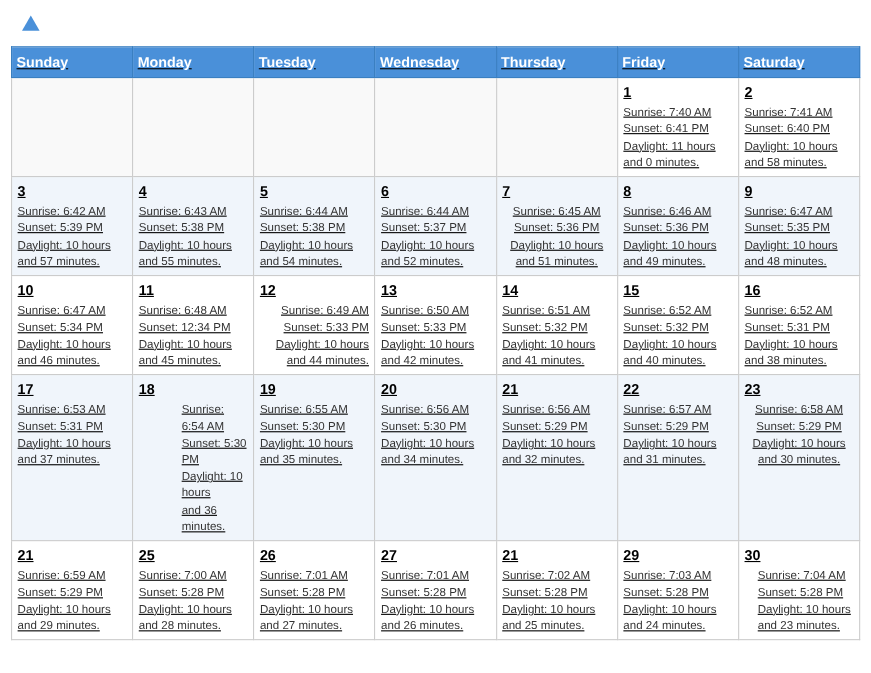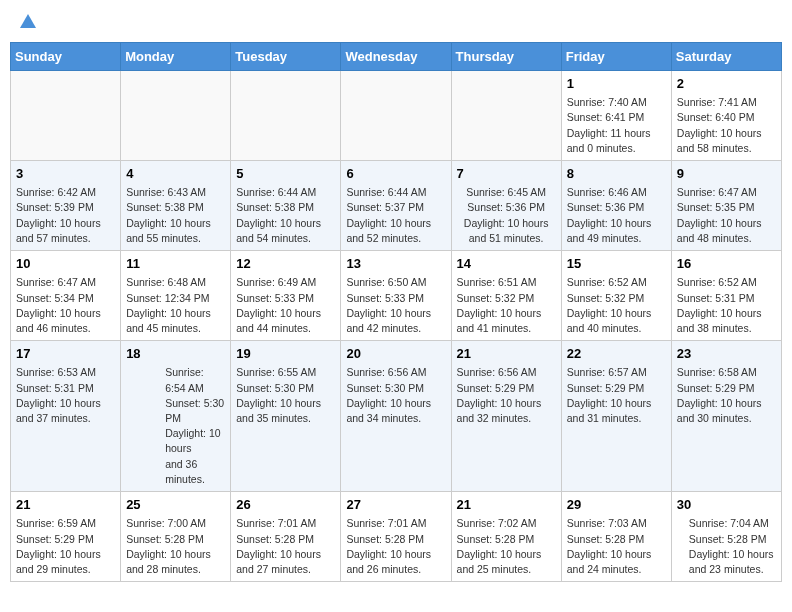--- a/index.html
+++ b/index.html
@@ -55,20 +55,21 @@
       line-height: 1.1;
     }
     .location {
       font-size: 14px;
       color: #555;
     }
     .calendar {
       width: 100%;
       border-collapse: collapse;
       border: 1px solid #ccc;
+      text-decoration: underline;
     }
     .calendar th {
       background-color: #4a90d9;
       color: #fff;
       font-size: 13px;
       font-weight: bold;
       padding: 6px 4px;
       text-align: left;
       border: 1px solid #3a7fc1;
     }
@@ -212,21 +213,21 @@
         </td>
         <td>
           <span class="day-number">11</span>
           <div class="day-info" style="white-space: pre-line;">Sunrise: 6:48 AM
 Sunset: 12:34 PM
 Daylight: 10 hours
 and 45 minutes.</div>
         </td>
         <td>
           <span class="day-number">12</span>
-          <div class="day-info" style="white-space: pre-line;">Sunrise: 6:49 AM
+          <div class="day-info" style="white-space: pre-line; text-align: right;">Sunrise: 6:49 AM
 Sunset: 5:33 PM
 Daylight: 10 hours
 and 44 minutes.</div>
         </td>
         <td>
           <span class="day-number">13</span>
           <div class="day-info" style="white-space: pre-line;">Sunrise: 6:50 AM
 Sunset: 5:33 PM
 Daylight: 10 hours
 and 42 minutes.</div>
@@ -291,21 +292,21 @@
         </td>
         <td>
           <span class="day-number">22</span>
           <div class="day-info" style="white-space: pre-line;">Sunrise: 6:57 AM
 Sunset: 5:29 PM
 Daylight: 10 hours
 and 31 minutes.</div>
         </td>
         <td>
           <span class="day-number">23</span>
-          <div class="day-info" style="white-space: pre-line;">Sunrise: 6:58 AM
+          <div class="day-info" style="white-space: pre-line; text-align: center;">Sunrise: 6:58 AM
 Sunset: 5:29 PM
 Daylight: 10 hours
 and 30 minutes.</div>
         </td>
       </tr>
       <tr>
         <td>
           <span class="day-number">21</span>
           <div class="day-info" style="white-space: pre-line;">Sunrise: 6:59 AM
 Sunset: 5:29 PM

